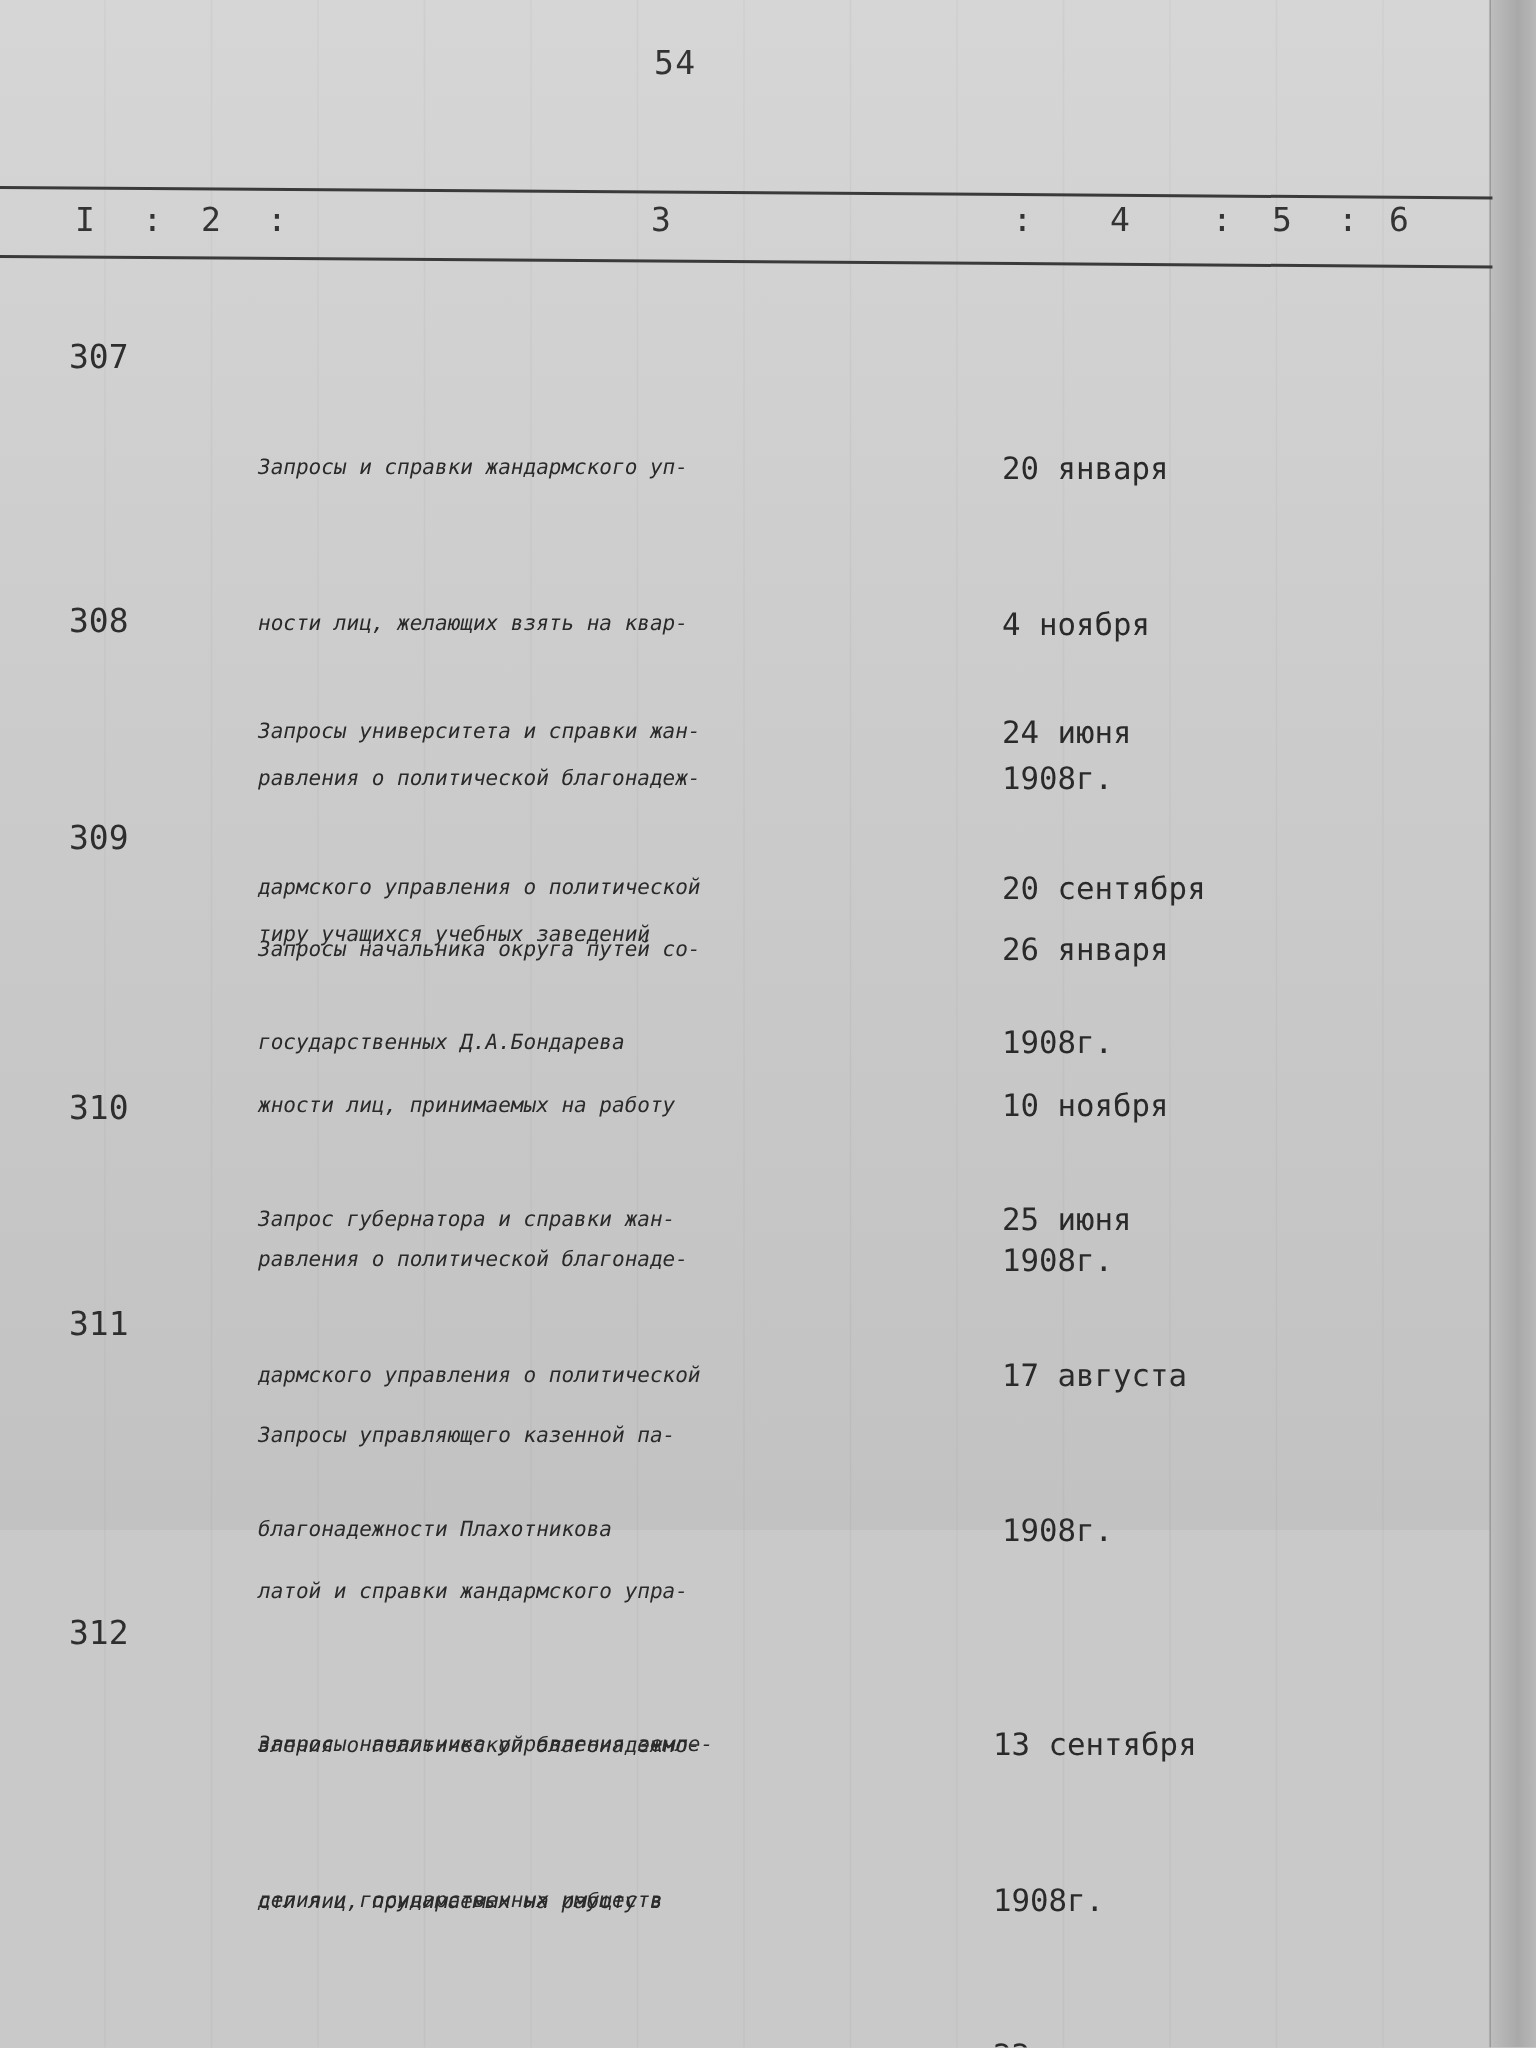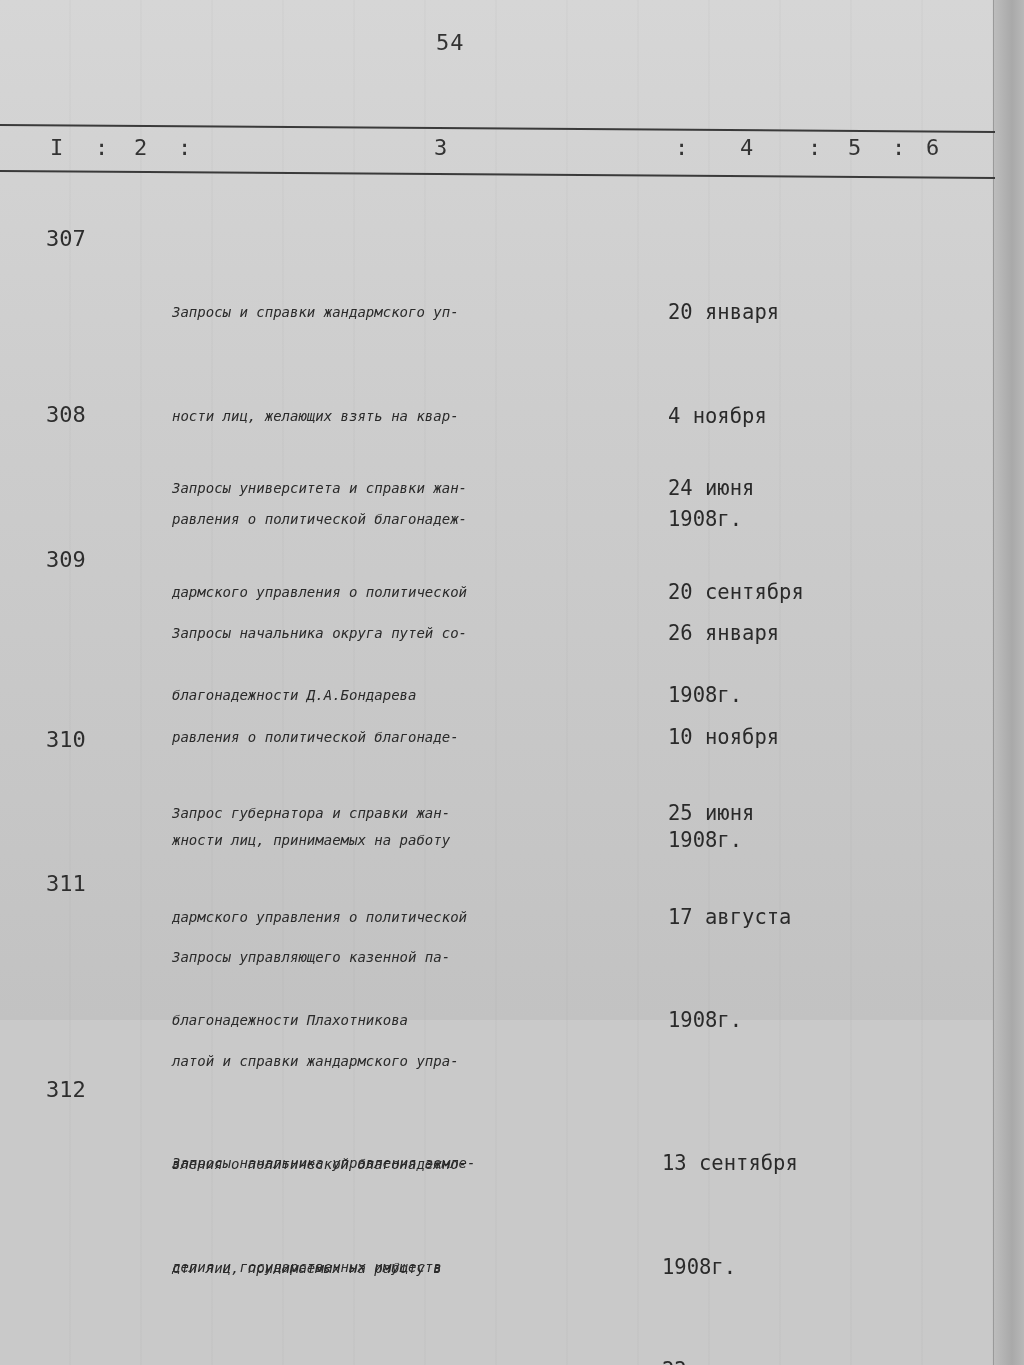--- a/index.html
+++ b/index.html
@@ -125,48 +125,49 @@
     <span style="left:926px">6</span>
   </div>
   <div class="rule rule-bottom"></div>
 
   <div class="entry" style="top:226px">
     <div class="entry-num">307</div>
     <div class="entry-desc">
       <span class="line">Запросы и справки жандармского уп-</span>
       <span class="line">ности лиц, желающих взять на квар-</span>
       <span class="line">равления о политической благонадеж-</span>
+      <span class="line">тиру учащихся учебных заведений</span>
     </div>
     <div class="entry-dates">
       <span class="line">20 января</span>
       <span class="line">4 ноября</span>
       <span class="line">1908г.</span>
     </div>
   </div>
 
   <div class="entry" style="top:402px">
     <div class="entry-num">308</div>
     <div class="entry-desc">
       <span class="line">Запросы университета и справки жан-</span>
       <span class="line">дармского управления о политической</span>
-      <span class="line">благонадежности Д.А.Бондарева</span>
+      <span class="line">государственных Д.А.Бондарева</span>
     </div>
     <div class="entry-dates">
       <span class="line">24 июня</span>
       <span class="line">20 сентября</span>
       <span class="line">1908г.</span>
     </div>
   </div>
 
   <div class="entry" style="top:547px">
     <div class="entry-num">309</div>
     <div class="entry-desc">
       <span class="line">Запросы начальника округа путей со-</span>
+      <span class="line">жности лиц, принимаемых на работу</span>
       <span class="line">равления о политической благонаде-</span>
-      <span class="line">жности лиц, принимаемых на работу</span>
     </div>
     <div class="entry-dates">
       <span class="line">26 января</span>
       <span class="line">10 ноября</span>
       <span class="line">1908г.</span>
     </div>
   </div>
 
   <div class="entry" style="top:727px">
     <div class="entry-num">310</div>

